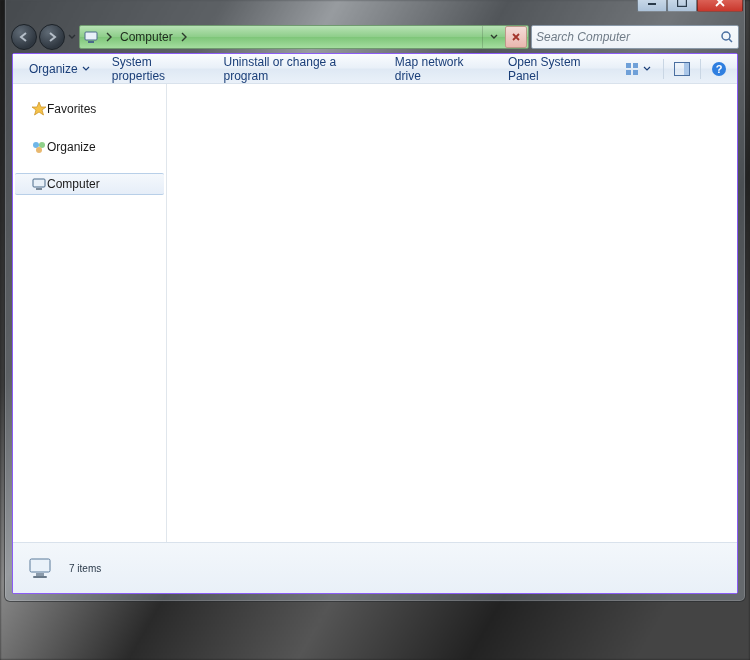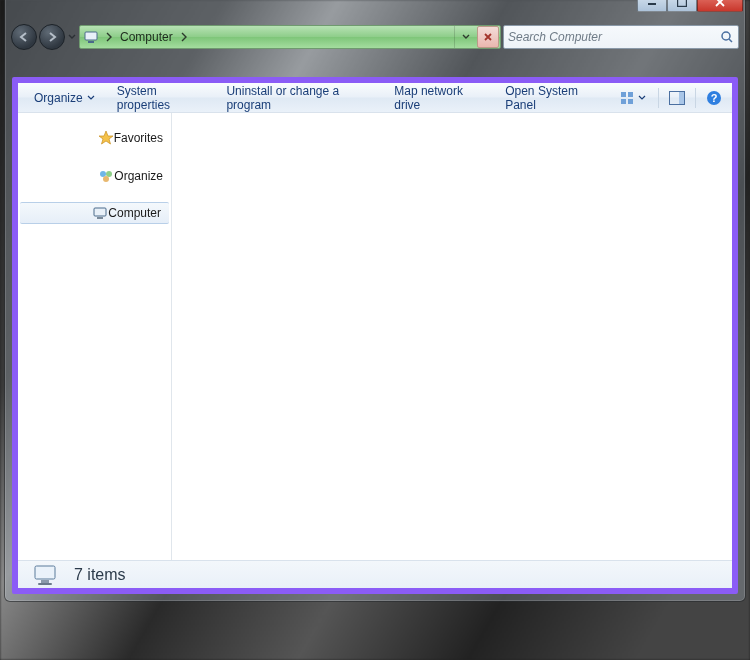--- a/index.html
+++ b/index.html
@@ -50,33 +50,33 @@
     display:flex; align-items:center; overflow:hidden;
   }
   .addr .seg-ico { width:22px; display:flex; align-items:center; justify-content:center; }
   .addr .seg-chev { width:14px; display:flex; align-items:center; justify-content:center; color:#2c3a2c;}
   .addr .seg-txt { padding: 0 4px; font-size:12px; color:#1d2b1d; line-height:22px;}
   .addr .spacer { flex:1 }
   .addr .seg-btn { width:22px; height:22px; border-left:1px solid rgba(0,0,0,.15);
     display:flex; align-items:center; justify-content:center; }
   .addr .seg-btn.stop { background: linear-gradient(#f3dcd8,#e9b7af); margin:1px; border:1px solid #b98; border-radius:2px;}
   .search {
-    width: 236px; height:24px; border:1px solid #8a99a8; border-radius:2px;
+    width: 208px; height:24px; border:1px solid #8a99a8; border-radius:2px;
     background: linear-gradient(#f6f9fc,#eef3f8); display:flex; align-items:center; padding:0 4px;
   }
   .search input {
     flex:1; border:none; background:transparent; outline:none; font-size:12px; color:#333;
     font-style: italic;
   }
   .search input::placeholder { color:#6f7b87; font-style: italic; }
 
   .client {
     position:absolute; left:7px; right:7px; top:60px; bottom:7px;
-    background:#737373; border:6px solid #8b5cf6; border-radius:2px;
-    display:flex; flex-direction:column;margin-top:24px;
+    background:#737373; border:1px solid #8b5cf6; border-radius:2px;
+    display:flex; flex-direction:column;
   }
 
   .toolbar {
     height:30px; border-bottom:1px solid #d9e2ec;
     background: linear-gradient(#fafcfe,#e9f0f8 48%,#dfe9f4 52%,#eaf1f9);
     display:flex; align-items:center; padding:0 6px; gap:2px;
     font-size:12px; color:#1a3e78;
   }
   .tb-item { padding:4px 10px; border-radius:2px; cursor:default; display:flex; align-items:center; gap:4px;}
   .tb-right { margin-left:auto; display:flex; align-items:center; gap:4px; }
@@ -84,35 +84,35 @@
   .tb-split { width:38px; display:flex; align-items:center; justify-content:center; gap:2px;}
   .tb-divider { width:1px; height:20px; background:#c9d6e4; margin:0 2px;}
 
   .body { flex:1; display:flex; min-height:0; }
   .nav-pane {
     width:154px; border-right:1px solid #e0e6ec; padding-top:14px;
     font-size:12px; color:#1a1a1a; background:#fff;
   }
   .nav-item {
     height:22px; display:flex; align-items:center; 
-    padding:0 8px 0 18px; margin-bottom:16px; cursor:default;justify-content:flex-end;
+    padding:0 8px 0 18px; margin-bottom:16px; cursor:default;
   }
   .nav-item.sel {
     background: linear-gradient(#f4f8fc,#e6eef8);
     border:1px solid #b8cfe8; border-left:none; border-right:none; border-radius:2px;
     margin: -1px 2px 15px 2px; padding-left:16px;
   }
   .nav-item:last-child { margin-bottom:0 }
   .content { flex:1; background:#fff; }
 
   .status {
-    height:28px; border-top:1px solid #d9e2ec;
+    height:51px; border-top:1px solid #d9e2ec;
     background: linear-gradient(#f3f7fb,#e9f0f8);
     display:flex; align-items:center; padding:8px 14px; gap:14px;
-    font-size:16px; color:#2b3a4a;
+    font-size:10px; color:#2b3a4a;
   }
 
   .ico { display:inline-flex; }
 </style>
 </head>
 <body>
 
 <div class="desktop-bg"></div>
 
 <div class="window">

